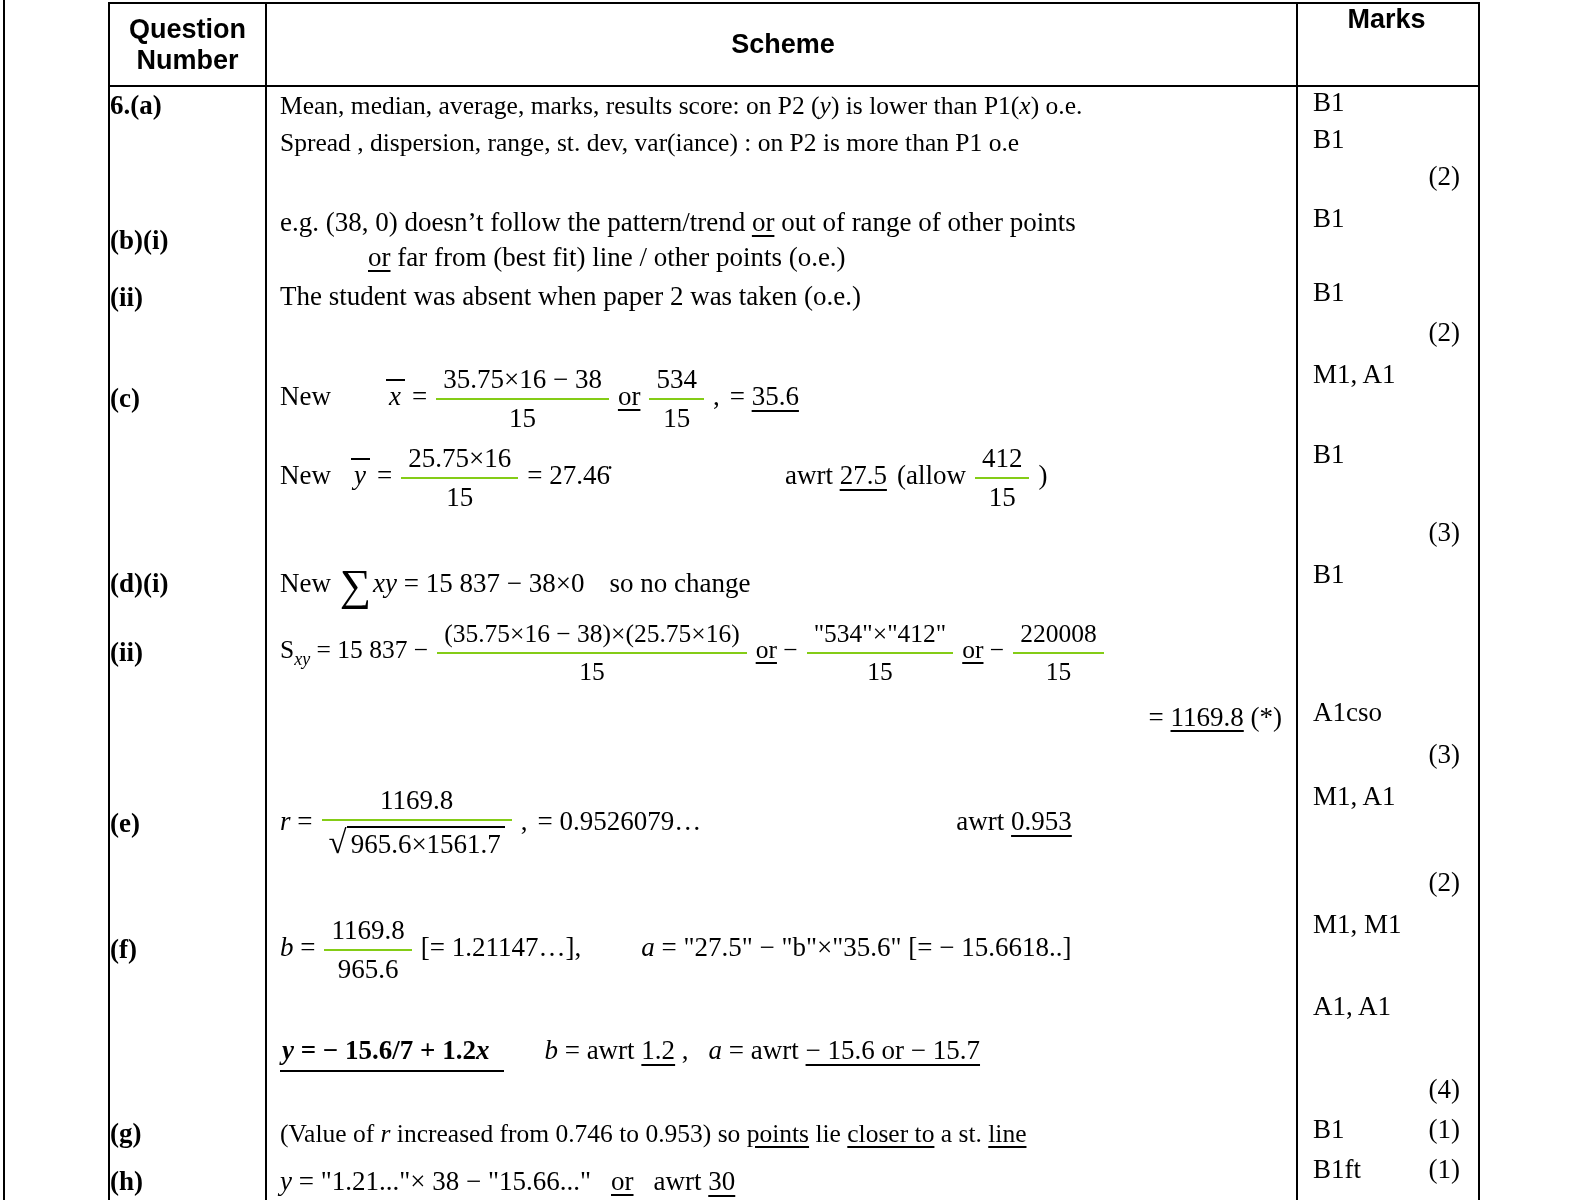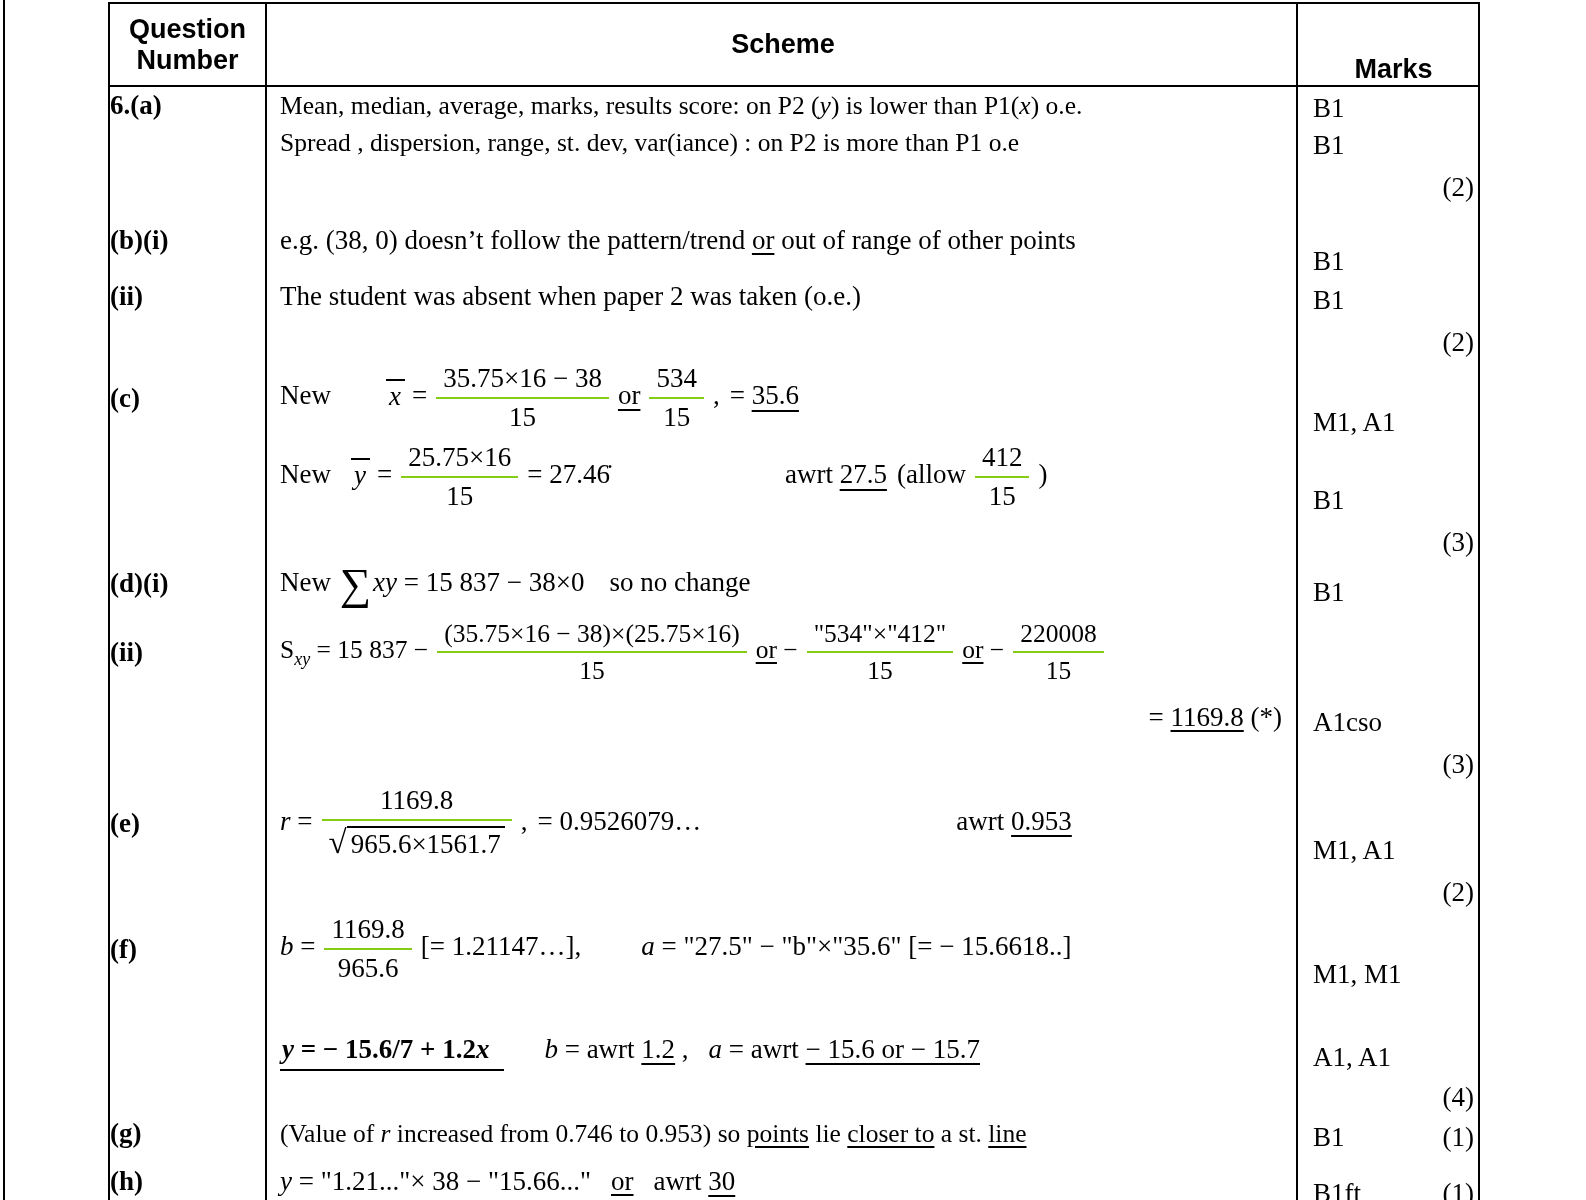--- a/index.html
+++ b/index.html
@@ -5,21 +5,21 @@
   * { box-sizing:border-box; margin:0; padding:0; }
   html,body { width:1586px; height:1200px; }
   body { background:#fff; color:#000; font-family:"Liberation Serif", serif; font-size:27px; overflow:hidden; }
   .page { position:relative; width:1586px; height:1200px; background:#fff; }
   .left-rule { position:absolute; left:3px; top:0; width:2px; height:1200px; background:#000; }
   .mstable { position:absolute; left:108px; top:2px; width:1372px; border:2px solid #000; background:#fff; }
   .line { display:grid; grid-template-columns:155px 1033px 180px; }
   .qcell { display:flex; align-items:center; padding-right:13px; font-weight:bold; }
   .scell { border-left:2px solid #000; border-right:2px solid #000; padding:2px 10px 2px 13px;
            display:flex; flex-direction:column; justify-content:center; overflow:hidden; }
-  .mcell { display:flex; align-items:flex-end; padding:0 4px 0 15px; }
+  .mcell { display:flex; align-items:flex-start; padding:0 18px 0 15px; }
   .mcell.right { justify-content:flex-end; }
   .mcell.split { justify-content:space-between; }
   .mcell.center { justify-content:center; }
   .header { border-bottom:2px solid #000; font-family:"Liberation Sans", sans-serif; font-weight:bold; }
   .header .qcell { justify-content:center; padding:0 12px; text-align:center; }
   .header .scell { align-items:center; }
   .tline { white-space:nowrap; line-height:1.3; }
   .tar { text-align:right; padding-right:4px; }
   .indent2 { padding-left:88px; }
   .it { font-style:italic; }
@@ -91,20 +91,21 @@
           <span>(2)</span>
         </div>
     </div>
 
     <div class="line mh74">
       <div class="qcell">
           <span>(b)(i)</span>
         </div>
       <div class="scell">
         <div class="tline"><span>e.g. (38, 0) doesn’t  follow the pattern/trend </span><span class="u">or</span><span> out of range of other points</span></div>
+        <div class="tline indent2"><span class="u">or</span><span> far from (best fit) line / other points (o.e.)</span></div>
       </div>
       <div class="mcell">
           <span>B1</span>
         </div>
     </div>
 
     <div class="line mh36">
       <div class="qcell">
           <span>(ii)</span>
         </div>

